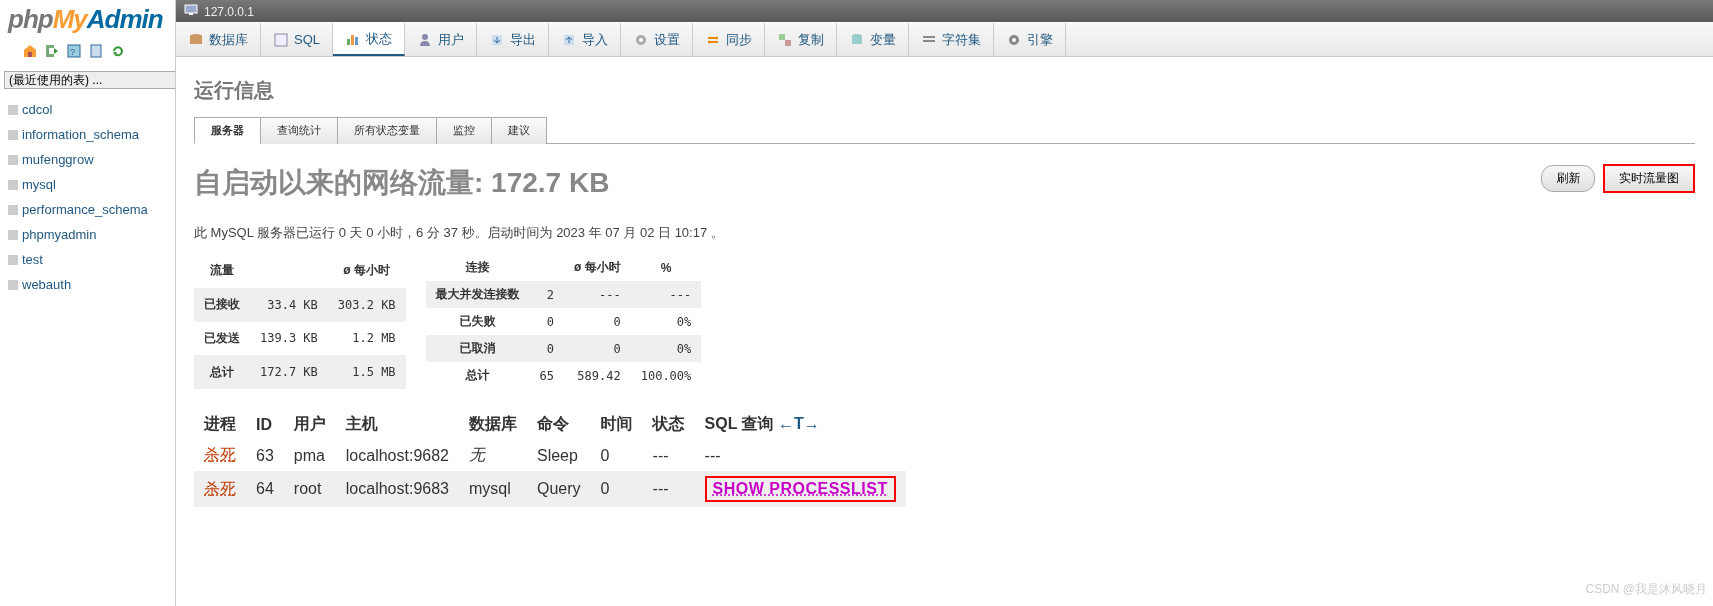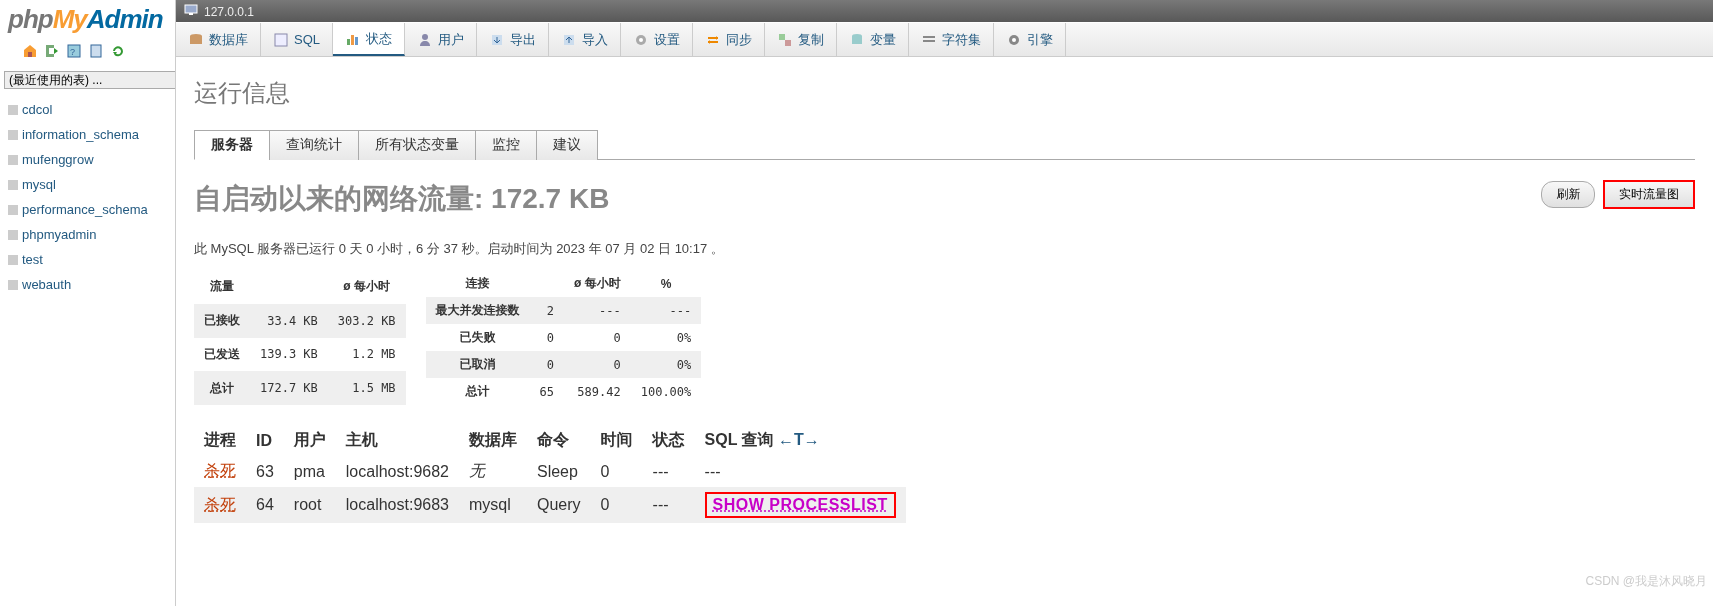--- a/index.html
+++ b/index.html
@@ -18,23 +18,23 @@
 .db-item { display: flex; align-items: center; gap: 4px; padding: 5px 4px; cursor: pointer; color: #235a81; }
 .db-icon { width: 10px; height: 10px; }
 .main { flex: 1; display: flex; flex-direction: column; border-left: 1px solid #ccc; }
 .breadcrumb { background: linear-gradient(#787878, #585858); color: #eee; padding: 3px 8px; font-size: 12px; display: flex; align-items: flex-end; gap: 6px; height: 22px; }
 .breadcrumb a { color: #eee; text-decoration: none; }
 .topmenu { background: linear-gradient(#f8f8f8, #e8e8e8); border-top: 1px solid #fff; border-bottom: 1px solid #ccc; display: flex; height: 35px; }
 .topmenu-item { display: flex; align-items: center; gap: 5px; padding: 0 12px; border-right: 1px solid #ccc; cursor: pointer; color: #235a81; font-size: 13px; position: relative; }
 .topmenu-item.active { background: #fff; border-bottom: 2px solid #235a81; }
 .tab-icon { width: 16px; height: 16px; }
 .content { padding: 20px 18px; flex: 1; overflow: auto; background: #fff; }
-.page-title { font-size: 24px; font-weight: normal; color: #777; margin-bottom: 20px; }
+.page-title { font-size: 20px; font-weight: bold; color: #777; margin-bottom: 12px; }
 .sub-tabs { display: flex; gap: 0; border-bottom: 1px solid #aaa; margin-bottom: 20px; }
-.sub-tab { padding: 5px 16px; border: 1px solid #aaa; border-bottom: none; background: linear-gradient(#fafafa,#e8e8e8); cursor: pointer; color: #333; font-size: 14px; position: relative; top: 1px; margin-right: -1px; }
+.sub-tab { padding: 5px 16px; border: 1px solid #aaa; border-bottom: none; background: linear-gradient(#fafafa,#e8e8e8); cursor: pointer; color: #333; font-size: 11px; position: relative; top: 1px; margin-right: -1px; }
 .sub-tab.active { background: #fff; border-bottom: 1px solid #fff; font-weight: bold; }
 .traffic-title { font-size: 28px; color: #888; margin-bottom: 22px; }
 .runtime-info { font-size: 13px; color: #444; margin-bottom: 12px; }
 .stats-tables { display: flex; gap: 20px; margin-bottom: 20px; }
 .stats-table { border-collapse: collapse; font-size: 12px; }
 .stats-table th, .stats-table td { padding: 5px 10px; text-align: center; }
 .stats-table th { background: #fff; font-weight: bold; }
 .stats-table .row-label { font-weight: bold; }
 .stats-table tr.odd td, .stats-table tr.odd th.row-label { background: #efefef; }
 .stats-table tr.even td, .stats-table tr.even th.row-label { background: #fff; }
@@ -44,21 +44,21 @@
 .process-table th { font-weight: bold; background: #fff; }
 .process-table tr.odd td { background: #efefef; }
 .process-table tr.even td { background: #fff; }
 .kill-link { color: #c2410c; text-decoration: underline dotted; cursor: pointer; }
 .query-link { color: #c800c8; text-decoration: underline dotted; cursor: pointer; font-weight: bold; letter-spacing: 0.5px; }
 .red-box { border: 2px solid red; display: inline-block; padding: 2px 6px; }
 .sort-arrows { color: #235a81; }
 .top-right-btns { float: right; }
 .btn { background: linear-gradient(#f8f8f8,#e0e0e0); border: 1px solid #aaa; border-radius: 12px; padding: 4px 14px; cursor: pointer; font-size: 12px; margin-left: 4px; }
 .btn.red-outline { border: 2px solid red; border-radius: 0; }
-.watermark { position: absolute; right: 6px; bottom: 16px; color: #ccc; font-size: 12px; }
+.watermark { position: absolute; right: 6px; bottom: 8px; color: #ccc; font-size: 12px; }
 .header-row { display: flex; justify-content: space-between; align-items: flex-start; }
 </style>
 </head>
 <body>
 
 <div class="layout">
   <div class="sidebar">
     <div class="logo">
       <span class="logo-text"><span class="logo-php">php</span><span class="logo-my">My</span><span class="logo-admin">Admin</span></span>
     </div>

